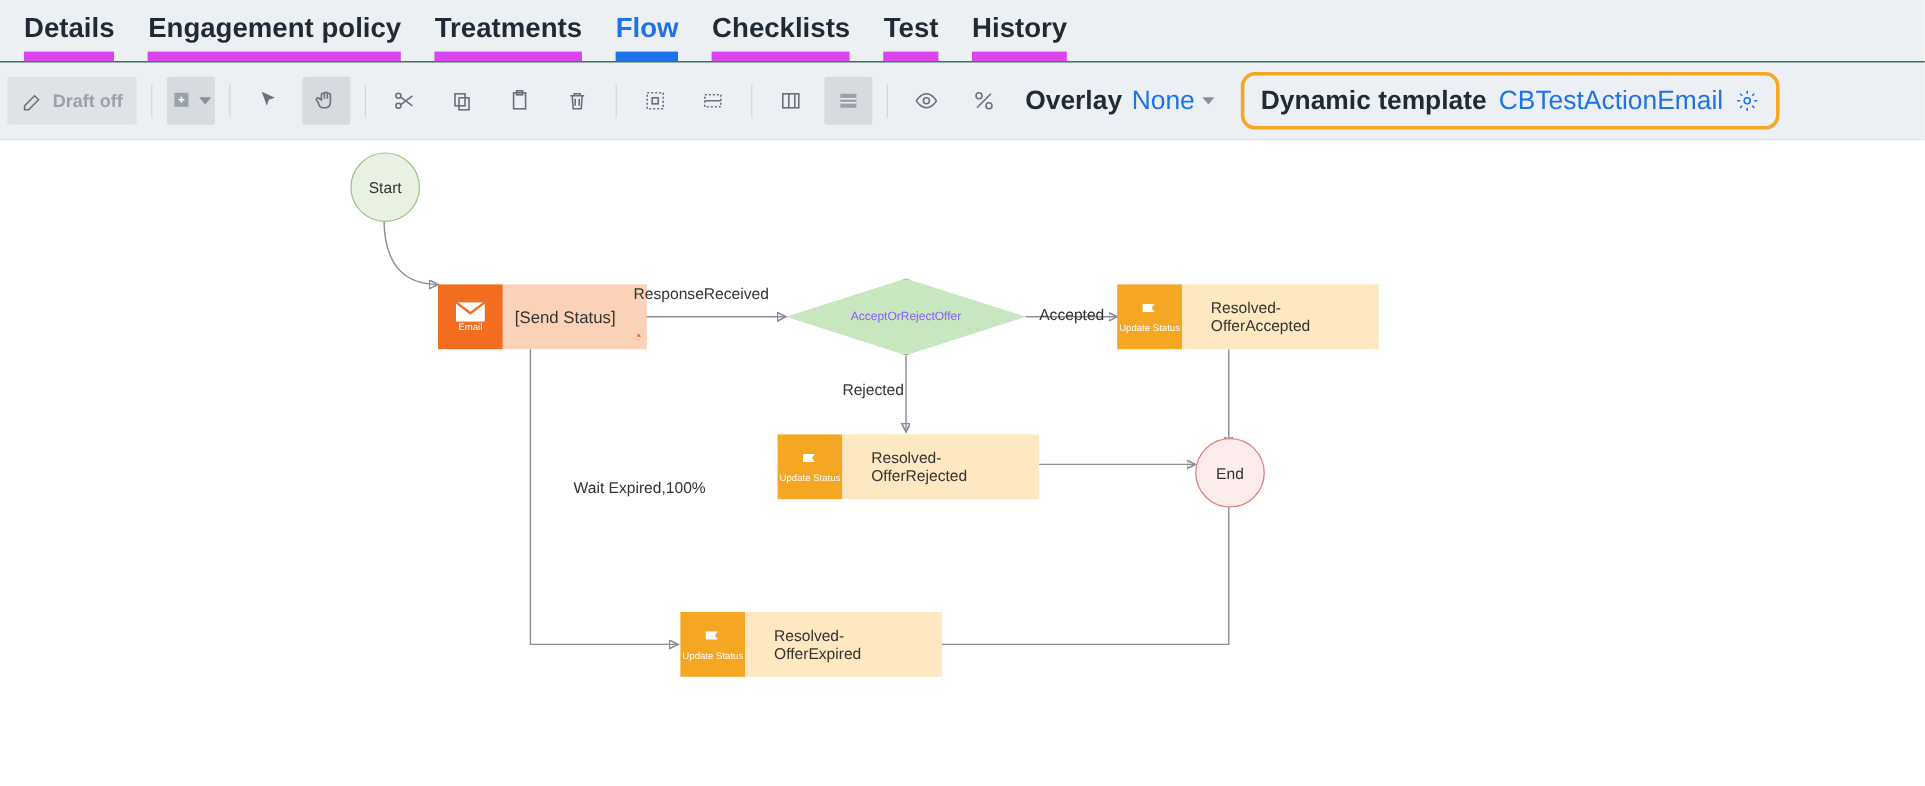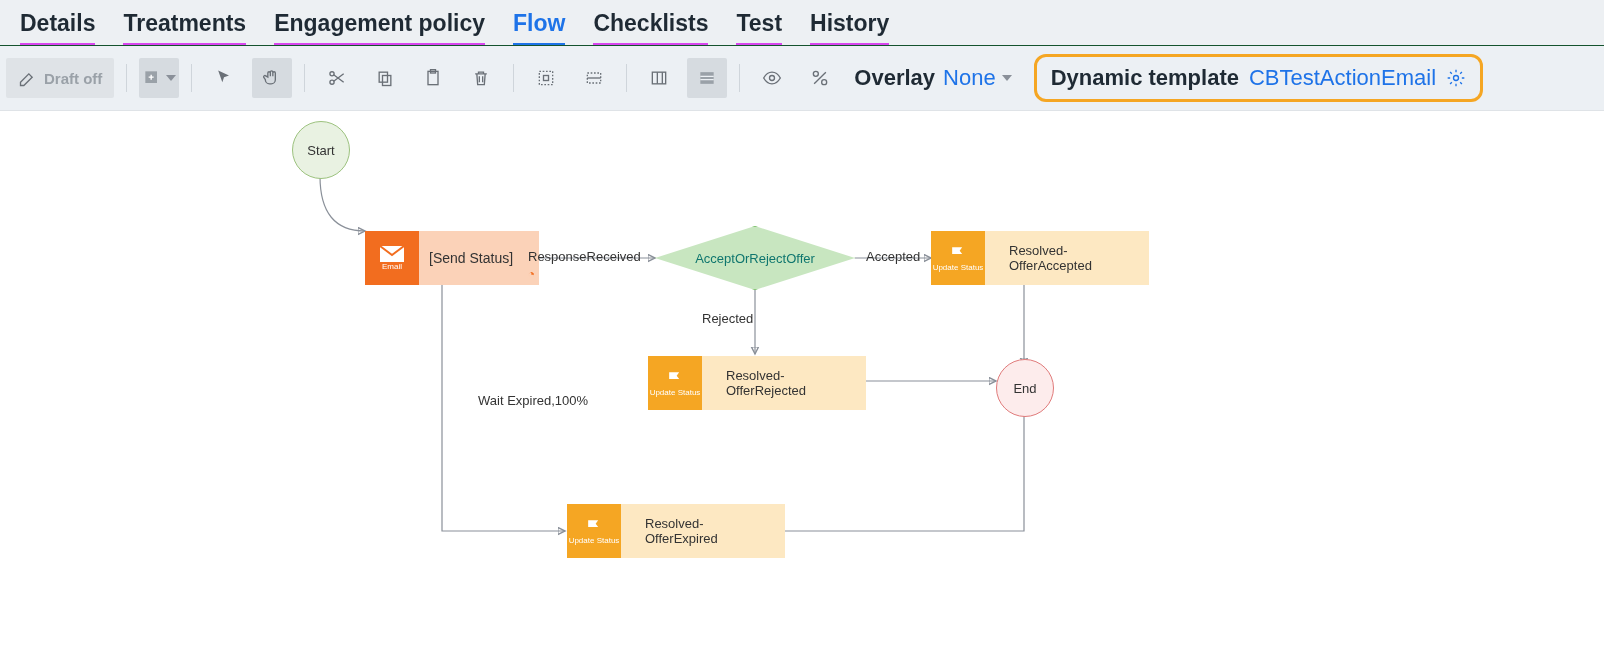--- a/index.html
+++ b/index.html
@@ -1,18 +1,18 @@
 <!DOCTYPE html>
 <html><head>
 <meta charset="utf-8">
 <style>
   html,body{margin:0;padding:0;font-family:Arial,Helvetica,sans-serif;background:#fff;width:1604px;height:655px;overflow:hidden;}
   .top-zone{background:#edf0f3;padding:0;}
   .tabs{display:flex;gap:28px;padding:10px 20px 0 20px;align-items:flex-end;}
-  .tab{font-size:23px;font-weight:600;color:#1f2a34;border-bottom:2px solid #d946ef;padding-bottom:6px;cursor:pointer;}
+  .tab{font-size:23px;font-weight:600;color:#1f2a34;border-bottom:8px solid #d946ef;padding-bottom:6px;cursor:pointer;}
   .tab.active{color:#1e73e8;border-bottom-color:#1e73e8;}
   .toolbar{display:flex;align-items:center;gap:8px;padding:6px 12px 6px 6px;border-top:1px solid #14532d;border-bottom:1px solid #dfe3e7;background:#ecf0f4;height:52px;}
   .tb-btn{display:flex;align-items:center;justify-content:center;height:40px;min-width:40px;border-radius:2px;color:#555;}
   .tb-btn.icon{width:40px;}
   .tb-btn.sel{background:#d6dbe0;}
   .sep{width:1px;height:28px;background:#cfd5db;margin:0 4px;}
   .draft{background:#dfe3e7;color:#9aa1a8;font-weight:600;font-size:15px;display:flex;align-items:center;gap:6px;padding:0 12px;height:40px;border-radius:2px;}
   .overlay-group{display:flex;align-items:center;gap:8px;font-size:22px;font-weight:700;color:#1f2a34;margin-left:6px;}
   .overlay-val{color:#1e73e8;font-weight:400;display:flex;align-items:center;gap:6px;cursor:pointer;}
   .dyn-box{margin-left:14px;display:flex;align-items:center;gap:10px;border:3px solid #f5a623;border-radius:12px;padding:8px 14px;font-size:22px;}
@@ -25,36 +25,36 @@
   .shape{position:absolute;display:flex;}
   .shape .iconcell{width:54px;display:flex;flex-direction:column;align-items:center;justify-content:center;color:#fff;font-size:8px;font-weight:400;line-height:1.1;}
   .shape .labelcell{display:flex;align-items:center;padding:0 10px;font-size:14px;color:#333;position:relative;}
   .email .iconcell{background:#f26d1f;}
   .email .labelcell{background:#fbd2b8;width:100px;height:54px;}
   .status .iconcell{background:#f5a623;}
   .status .labelcell{background:#fde8c2;width:130px;height:54px;padding-left:24px;font-size:13px;}
   .clock{position:absolute;right:4px;bottom:4px;color:#f26d1f;font-size:12px;}
   .decision{position:absolute;width:200px;height:64px;display:flex;align-items:center;justify-content:center;}
   .decision .diamond{position:absolute;inset:0;background:#c8e6c0;border:1px solid #7cc06a;clip-path:polygon(50% 0,100% 50%,50% 100%,0 50%);}
-  .decision span{position:relative;font-size:13px;color:#0f766e;}
+  .decision span{position:relative;font-size:10px;color:#8b5cf6;}
   .edge-label{position:absolute;font-size:13px;color:#333;background:transparent;white-space:nowrap;}
   svg.wires{position:absolute;inset:0;width:100%;height:100%;}
   svg.wires path, svg.wires line{stroke:#8a9099;stroke-width:1.2;fill:none;}
   .arrow{fill:#8a9099;}
   .ico{width:20px;height:20px;stroke:#6a7077;stroke-width:1.6;fill:none;}
   .small-tri{border-left:5px solid transparent;border-right:5px solid transparent;border-top:6px solid #8a9099;display:inline-block;}
 </style>
 </head>
 <body>
 
 <div class="top-zone">
   <div class="tabs">
     <div class="tab">Details</div>
+    <div class="tab">Engagement policy</div>
     <div class="tab">Treatments</div>
-    <div class="tab">Engagement policy</div>
     <div class="tab active">Flow</div>
     <div class="tab">Checklists</div>
     <div class="tab">Test</div>
     <div class="tab">History</div>
   </div>
 
   <div class="toolbar">
     <div class="draft">
       <svg class="ico" viewBox="0 0 24 24">
           <path d="M3 17l10-10 4 4L7 21H3v-4z"></path>
@@ -246,17 +246,17 @@
     </div>
     <div class="labelcell">
         <span>Resolved-OfferExpired</span>
       </div>
   </div>
 
   <div class="node-end" style="left:996px;top:248px">
       <span>End</span>
     </div>
 
-  <div class="edge-label" style="left:528px;top:138px">ResponseReceived</div>
+  <div class="edge-label" style="left:528px;top:120px">ResponseReceived</div>
   <div class="edge-label" style="left:866px;top:138px">Accepted</div>
   <div class="edge-label" style="left:702px;top:200px">Rejected</div>
   <div class="edge-label" style="left:478px;top:282px">Wait Expired,100%</div>
 </div>
 
 </body></html>

